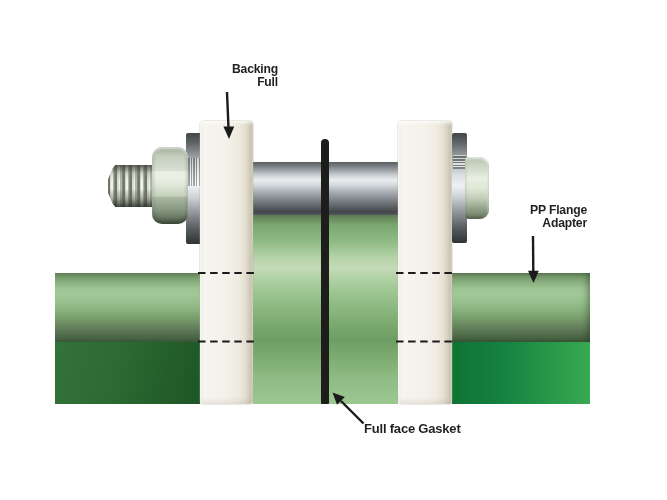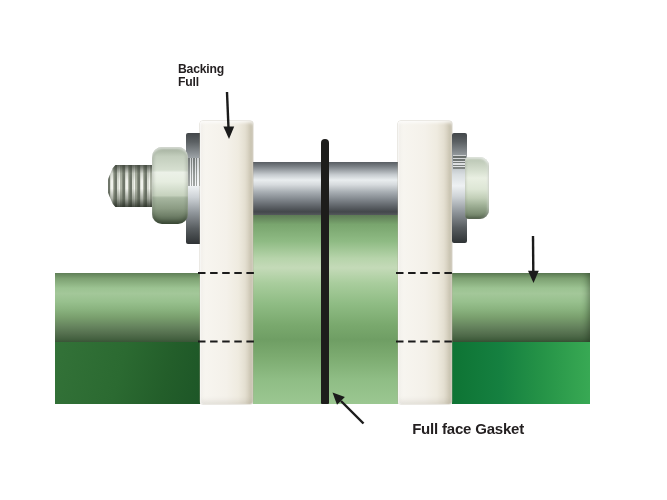--- a/index.html
+++ b/index.html
@@ -108,26 +108,26 @@
   
   .gasket-line{
     left:321px;top:139px;width:8px;height:265px;
     background:#1d1d1b;border-radius:4px 4px 1px 1px;
   }
 
   
   svg.overlay{position:absolute;left:0;top:0;width:667px;height:500px;pointer-events:none;}
 
   .label{
-    color:#231f20;font-weight:bold;text-align:left;
+    color:#231f20;font-weight:bold;text-align:right;
     font-size:12.2px;line-height:12.5px;letter-spacing:-0.2px;
   }
   .label-backing{left:178px;top:63px;width:100px;}
   .label-pp{left:487px;top:204px;width:100px;}
-  .label-gasket{left:364px;top:423px;width:160px;text-align:right;font-size:15px;}
+  .label-gasket{left:364px;top:423px;width:160px;text-align:left;font-size:13px;}
 </style>
 </head>
 <body>
 
 <div class="canvas">
 
   <div class="abs pipe-top pipe-left-top"></div>
   <div class="abs pipe-left-bottom"></div>
   <div class="abs pipe-top pipe-right-top"></div>
   <div class="abs pipe-right-bottom"></div>
@@ -170,16 +170,20 @@
       <line x1="363.5" y1="423.5" x2="341" y2="401" stroke="#1b1b1b" stroke-width="2.4"></line>
       <polygon points="332.5,392.5 344.9,396.9 337,404.8" fill="#1b1b1b"></polygon>
     </g>
   </svg>
 
   <div class="abs label label-backing">
     <div>Backing</div>
     <div>Full</div>
   </div>
 
+  <div class="abs label label-pp">
+    <div>PP Flange</div>
+    <div>Adapter</div>
+  </div>
 
   <div class="abs label label-gasket">Full face Gasket</div>
 
 </div>
 
 </body></html>

